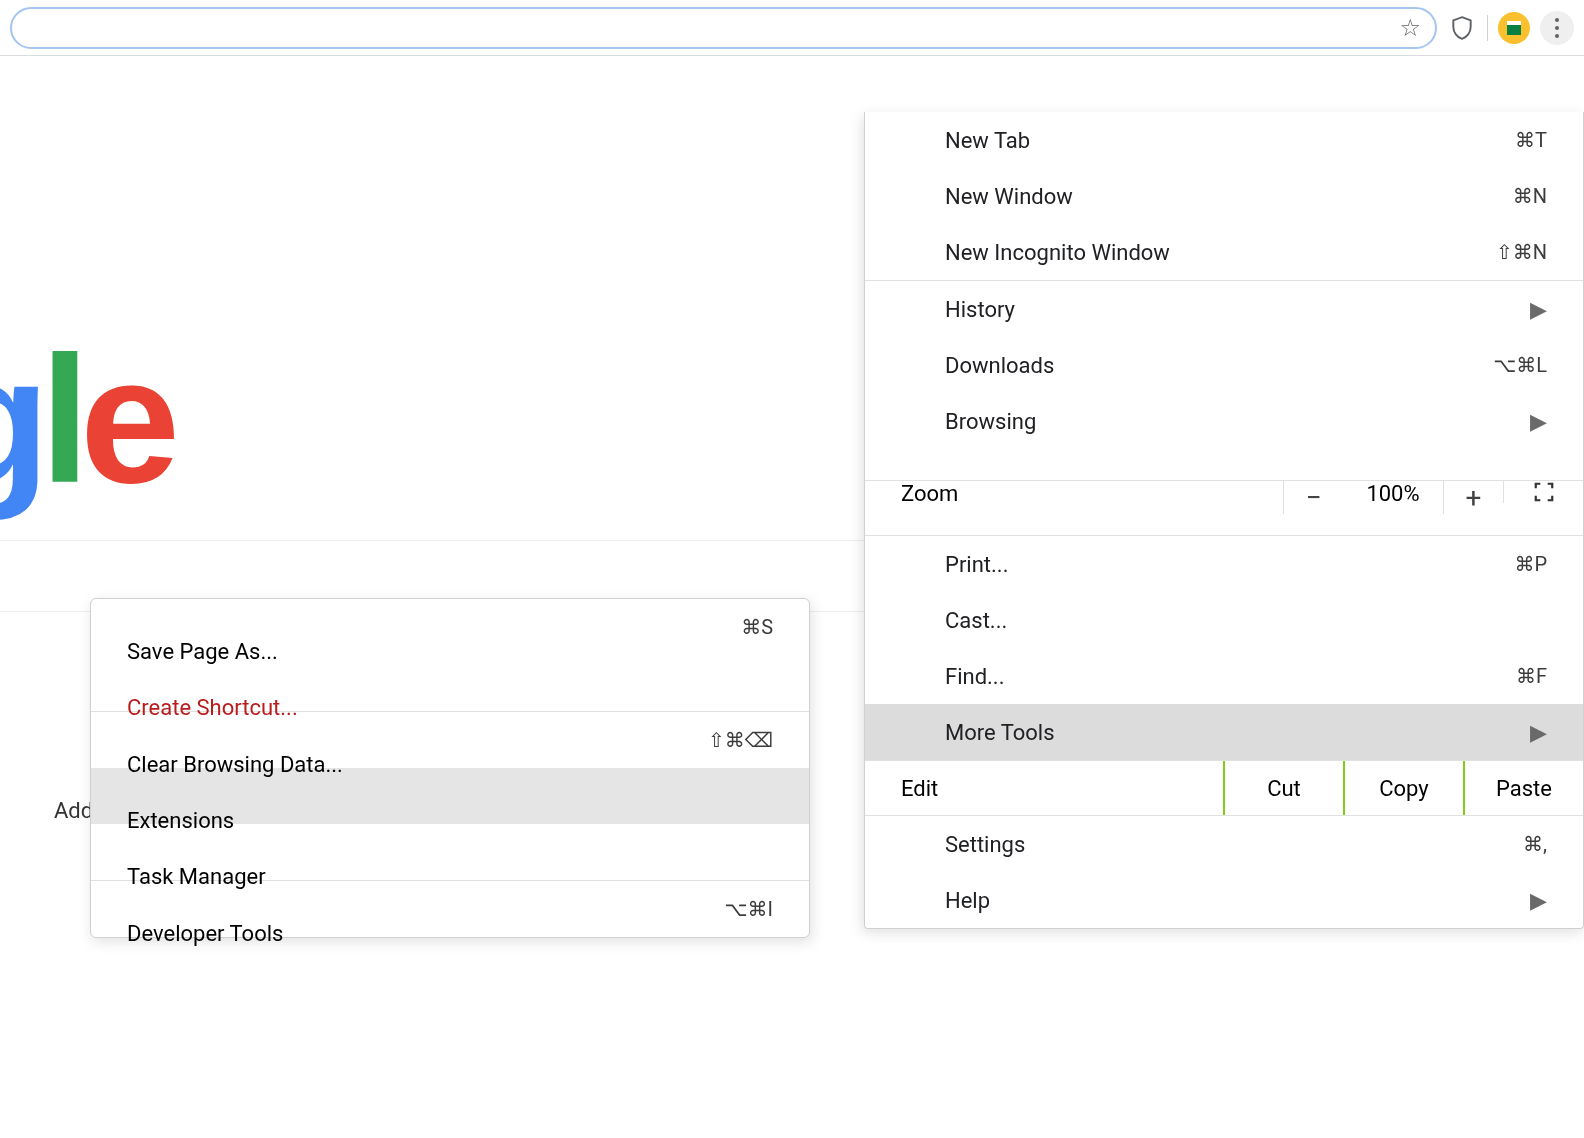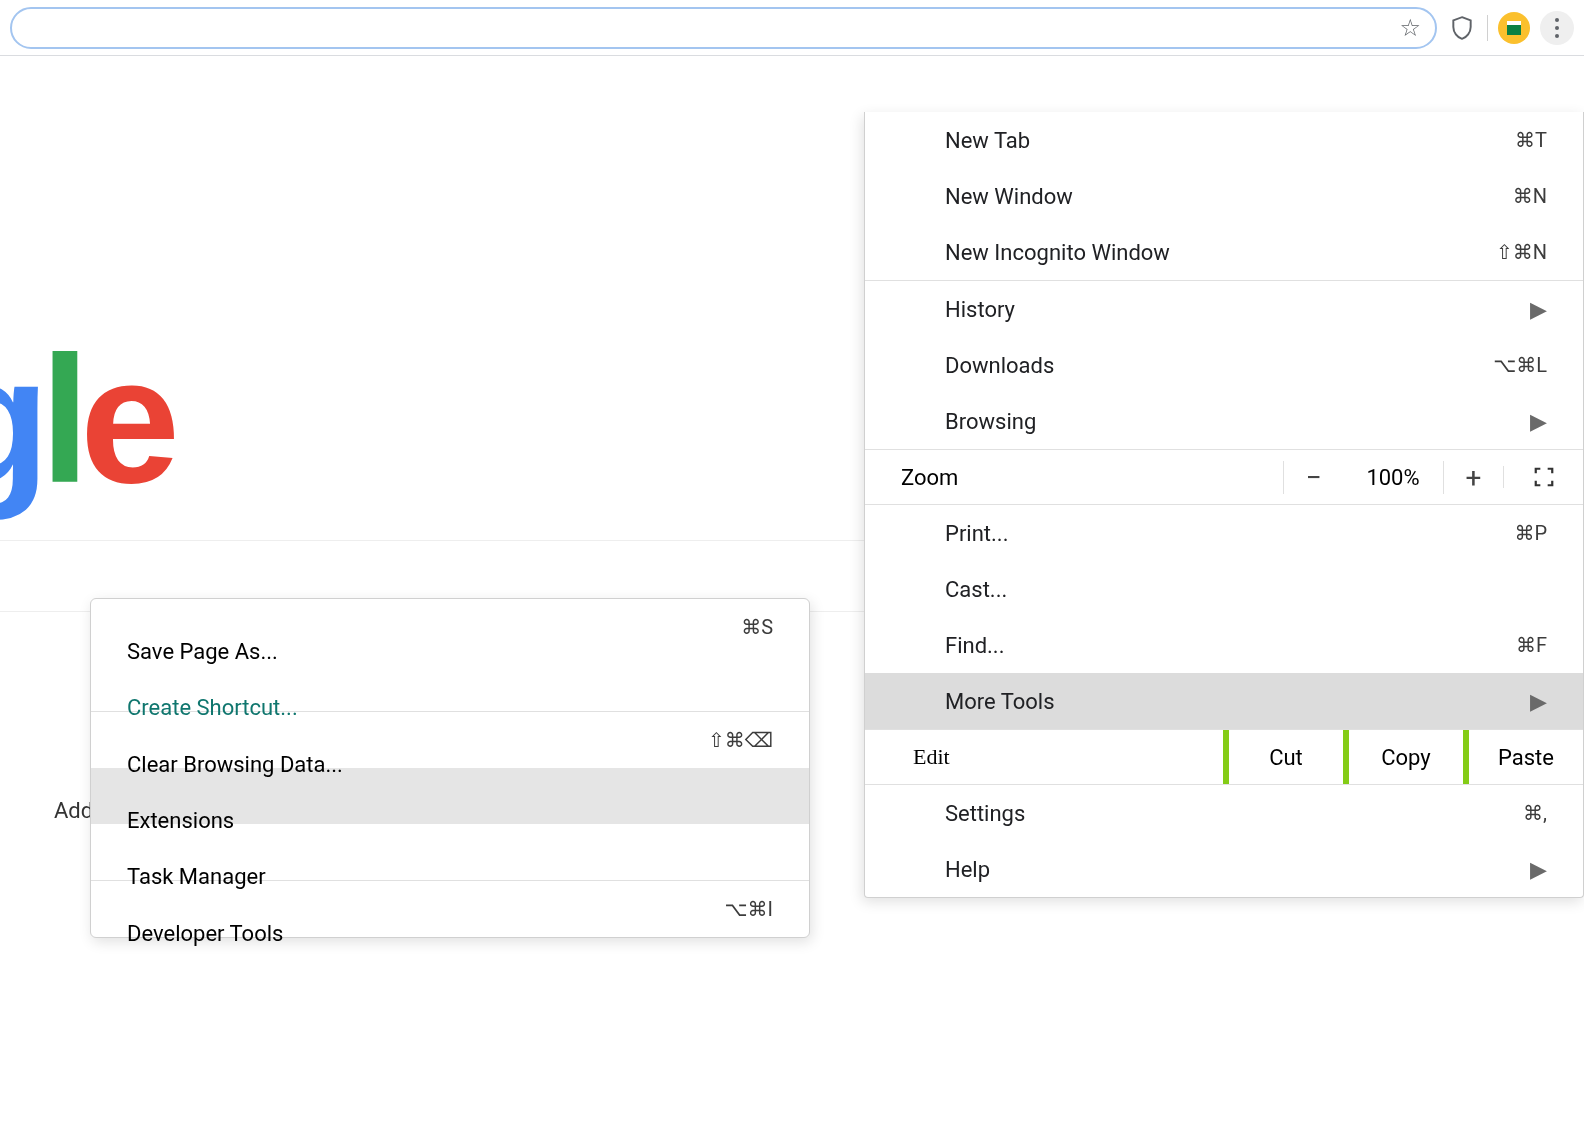--- a/index.html
+++ b/index.html
@@ -28,35 +28,35 @@
   .add-label { position: absolute; left: 54px; top: 742px; font-size: 22px; color: #333; }
 
   
   .menu { position: absolute; top: 56px; right: 0; width: 720px; background: #fff; border: 1px solid #d0d0d0; border-top: none; border-radius: 0 0 4px 4px; box-shadow: -2px 4px 14px rgba(0,0,0,0.12); }
   .mrow { display: flex; align-items: center; height: 56px; padding: 0 36px; font-size: 22px; color: #202124; cursor: pointer; }
   .mrow .lbl { flex: 1; margin-left: 44px; }
   .mrow .sc { color: #3c3c3c; font-size: 20px; }
   .mrow .arr { color: #6a6a6a; margin-left: auto; }
   .mrow.hl { background: #dcdcdc; gap: 8px; }
   .msep { border-top: 1px solid #e0e0e0; }
-  .zoom-row { display: flex; align-items: center; height: 56px; font-size: 22px; border-top:1px solid #e0e0e0; border-bottom:1px solid #e0e0e0;}
+  .zoom-row { display: flex; align-items: flex-start; height: 56px; font-size: 22px; border-top:1px solid #e0e0e0; border-bottom:1px solid #e0e0e0;margin-top:31px;}
   .zoom-row .zlabel { flex: 1; padding-left: 36px; display:flex; align-items:center; }
   .zoom-row .zbox { width: 60px; display:flex; align-items:center; justify-content:center; border-left:1px solid #e0e0e0; cursor:pointer; font-size: 28px; color:#444; }
   .zoom-row .zval { width: 100px; display:flex; align-items:center; justify-content:center; font-size:22px; }
   .zoom-row .zfs { width: 80px; display:flex; align-items:center; justify-content:center; border-left:1px solid #e0e0e0; cursor:pointer; }
   .edit-row { display:flex; align-items:stretch; height:56px; font-size:22px; border-top:1px solid #e0e0e0; border-bottom:1px solid #e0e0e0; }
-  .edit-row .elabel { flex:1; padding-left:48px; display:flex; align-items:center;font-family:Liberation Serif, serif; }
-  .edit-row .ebox { width: 120px; display:flex; align-items:center; justify-content:center; border-left:6px solid #84cc16; cursor:pointer; }
+  .edit-row .elabel { flex:1; padding-left:36px; display:flex; align-items:center; }
+  .edit-row .ebox { width: 120px; display:flex; align-items:center; justify-content:center; border-left:2px solid #84cc16; cursor:pointer; }
 
   
   .submenu { position: absolute; left: 90px; top: 542px; width: 720px; background: #fff; border: 1px solid #d0d0d0; border-radius: 6px; box-shadow: 2px 4px 14px rgba(0,0,0,0.12); }
   .srow { display:flex; align-items:center; height: 56px; padding: 0 36px; font-size: 22px; cursor:pointer; }
   .srow .lbl { flex:1;margin-top:48px; }
   .srow .sc { color: #3c3c3c; font-size: 20px; }
-  .srow.dis { color: #0f766e; cursor: default; }
+  .srow.dis { color: #b91c1c; cursor: default; }
   .srow.hl { background: #e5e5e5; }
   .ssep { border-top:1px solid #e0e0e0; }
 </style>
 </head>
 <body>
 
 <div class="toolbar">
   <div class="addr-bar">
     <input type="text" value="" style="">
     <span class="star-ic">☆</span>

